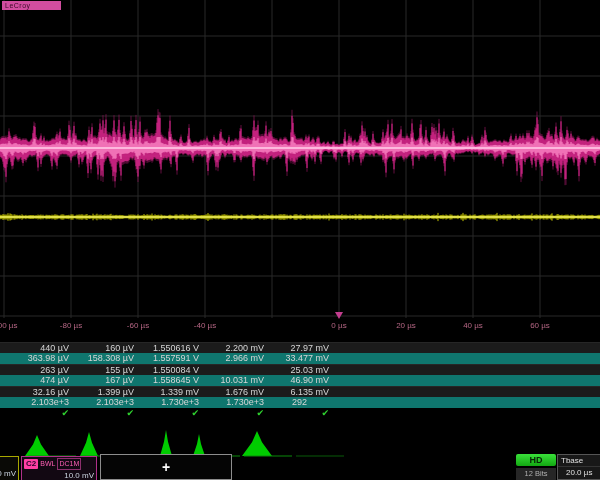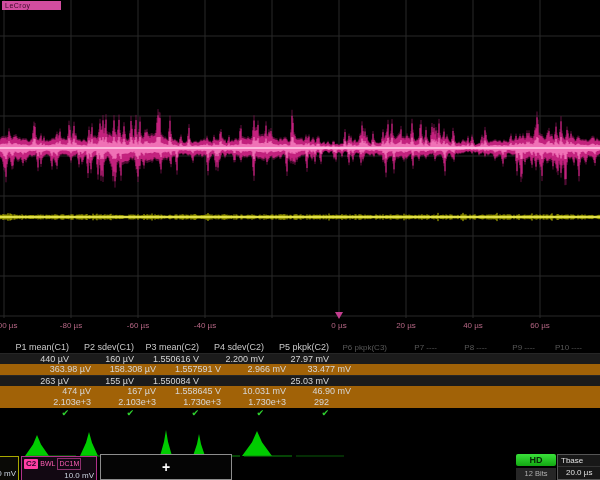--- a/index.html
+++ b/index.html
@@ -29,21 +29,21 @@
   
   #measure-table{position:absolute;left:0;top:342px;width:600px;}
   .mt-row{display:flex;height:11px;}
   .mt-cell{
     flex:none;text-align:right;padding-right:6px;font-size:9px;line-height:11px;
     color:#d6d6d6;overflow:hidden;white-space:nowrap;box-sizing:border-box;
   }
   .mt-head .mt-cell{color:#c9c9c9;}
   .mt-head .mt-cell.dim{color:#585858;font-size:8px;}
   .mt-row.stripe-a{background:#1b1b1b;border-top:1px solid #262626;box-sizing:border-box;}
-  .mt-row.stripe-b{background:#a16207;padding-left:22px;}
+  .mt-row.stripe-b{background:#0f766e;}
   .mt-cell.check{color:#2fd12f;font-size:9px;}
   
   #histicon-svg{position:absolute;left:0;top:430px;}
   
   .desc-box{position:absolute;top:456px;height:26px;box-sizing:border-box;font-size:8px;}
   #c1-box{left:-29px;width:48px;border:1px solid #a8a800;background:#0a0a06;padding:1px 2px;}
   #c1-box .coupling{color:#e8e800;display:block;line-height:10px;}
   #c1-box .scale{color:#c9d2de;display:block;text-align:right;line-height:11px;}
   #c2-box{left:21px;width:76px;border:1px solid #b0308a;background:#120812;padding:1px 2px;}
   #c2-box .row1{display:flex;gap:2px;align-items:center;line-height:10px;}
@@ -95,33 +95,20 @@
     <span class="axis-label" style="left: 138px;">-60 µs</span>
     <span class="axis-label" style="left: 205px;">-40 µs</span>
     <span class="axis-label" style="left: 284px; margin-top: 45px;">-20 µs</span>
     <span class="axis-label" style="left: 339px;">0 µs</span>
     <span class="axis-label" style="left: 406px;">20 µs</span>
     <span class="axis-label" style="left: 473px;">40 µs</span>
     <span class="axis-label" style="left: 540px;">60 µs</span>
   </div>
 
 <div id="measure-table">
-    <div class="mt-row mt-head">
-      <div class="mt-cell hdr" style="width: 75px;">P1 mean(C1)</div>
-      <div class="mt-cell hdr" style="width: 65px;">P2 sdev(C1)</div>
-      <div class="mt-cell hdr" style="width: 65px;">P3 mean(C2)</div>
-      <div class="mt-cell hdr" style="width: 65px;">P4 sdev(C2)</div>
-      <div class="mt-cell hdr" style="width: 65px;">P5 pkpk(C2)</div>
-      <div class="mt-cell hdr dim" style="width: 58px;">P6 pkpk(C3)</div>
-      <div class="mt-cell hdr dim" style="width: 50px;">P7 ----</div>
-      <div class="mt-cell hdr dim" style="width: 50px;">P8 ----</div>
-      <div class="mt-cell hdr dim" style="width: 48px;">P9 ----</div>
-      <div class="mt-cell hdr dim" style="width: 47px;">P10 ----</div>
-      <div class="mt-cell hdr dim" style="width: 45px;">P11</div>
-    </div>
     <div class="mt-row stripe-a">
       <div class="mt-cell" style="width: 75px;">440 µV</div>
       <div class="mt-cell" style="width: 65px;">160 µV</div>
       <div class="mt-cell" style="width: 65px;">1.550616 V</div>
       <div class="mt-cell" style="width: 65px;">2.200 mV</div>
       <div class="mt-cell" style="width: 65px;">27.97 mV</div>
       <div class="mt-cell" style="width: 58px;"></div>
       <div class="mt-cell" style="width: 50px;"></div>
       <div class="mt-cell" style="width: 50px;"></div>
       <div class="mt-cell" style="width: 48px;"></div>
@@ -153,20 +140,33 @@
       <div class="mt-cell" style="width: 48px;"></div>
       <div class="mt-cell" style="width: 47px;"></div>
       <div class="mt-cell" style="width: 45px;"></div>
     </div>
     <div class="mt-row stripe-b">
       <div class="mt-cell" style="width: 75px;">474 µV</div>
       <div class="mt-cell" style="width: 65px;">167 µV</div>
       <div class="mt-cell" style="width: 65px;">1.558645 V</div>
       <div class="mt-cell" style="width: 65px;">10.031 mV</div>
       <div class="mt-cell" style="width: 65px;">46.90 mV</div>
+      <div class="mt-cell" style="width: 58px;"></div>
+      <div class="mt-cell" style="width: 50px;"></div>
+      <div class="mt-cell" style="width: 50px;"></div>
+      <div class="mt-cell" style="width: 48px;"></div>
+      <div class="mt-cell" style="width: 47px;"></div>
+      <div class="mt-cell" style="width: 45px;"></div>
+    </div>
+    <div class="mt-row stripe-a">
+      <div class="mt-cell" style="width: 75px;">32.16 µV</div>
+      <div class="mt-cell" style="width: 65px;">1.399 µV</div>
+      <div class="mt-cell" style="width: 65px;">1.339 mV</div>
+      <div class="mt-cell" style="width: 65px;">1.676 mV</div>
+      <div class="mt-cell" style="width: 65px;">6.135 mV</div>
       <div class="mt-cell" style="width: 58px;"></div>
       <div class="mt-cell" style="width: 50px;"></div>
       <div class="mt-cell" style="width: 50px;"></div>
       <div class="mt-cell" style="width: 48px;"></div>
       <div class="mt-cell" style="width: 47px;"></div>
       <div class="mt-cell" style="width: 45px;"></div>
     </div>
     <div class="mt-row stripe-b">
       <div class="mt-cell" style="width: 75px;">2.103e+3</div>
       <div class="mt-cell" style="width: 65px;">2.103e+3</div>

